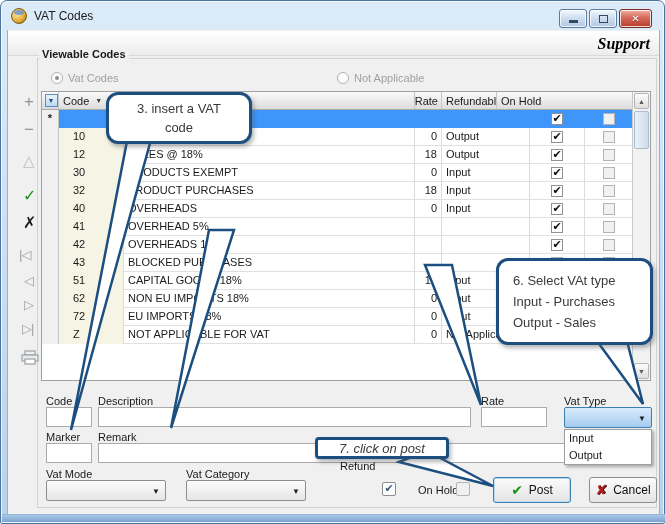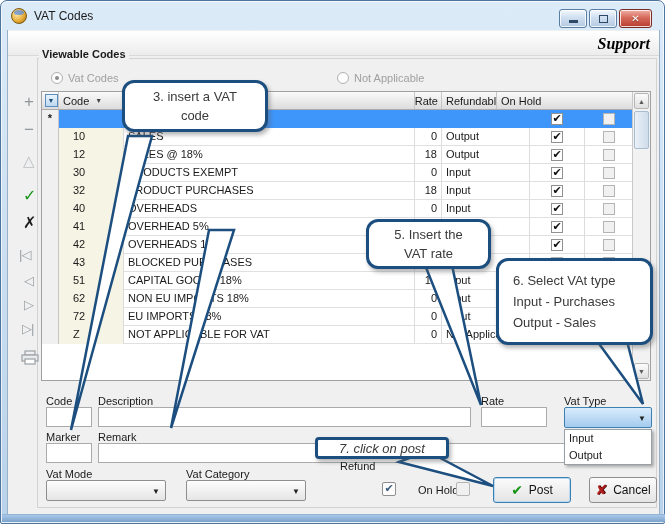--- a/index.html
+++ b/index.html
@@ -106,21 +106,21 @@
   #post-btn { left:492px; width:78px; border-color:#3c7fb1; box-shadow:0 0 0 1px #b9d9f0 inset; }
   #cancel-btn { left:588px; width:68px; }
   .btn-check { color:#169416; font-weight:bold; font-size:14px; }
   .btn-x { color:#b01c1c; font-weight:bold; font-size:14px; text-shadow:1px 0 0 #300; }
 
   
   #tails { position:absolute; left:0; top:0; width:665px; height:524px; z-index:5; pointer-events:none; }
   .callout { position:absolute; z-index:6; background:#fff; border:3px solid #1c4f7f; border-radius:12px;
     box-shadow:2px 3px 4px rgba(90,90,90,.45); font-size:13px; color:#3a3a3a; white-space:pre-line;
     display:flex; align-items:center; justify-content:center; text-align:center; line-height:19px; }
-  #callout-3 { left:105px; top:79px;  width:146px; height:52px;margin-left:16px; }
+  #callout-3 { left:105px; top:91px;  width:146px; height:52px; }
   #callout-4 { left:192px; top:183px; width:158px; height:50px; }
   #callout-5 { left:365px; top:218px; width:125px; height:50px; }
   #callout-6 { left:495px; top:257px; width:157px; height:87px; text-align:left; justify-content:flex-start; padding-left:14px; line-height:21px; }
   #callout-7 { left:314px; top:436px; width:134px; height:22px; border-radius:4px;font-style:italic; }
 
   
   #frame-bottom { position:absolute; left:1px; bottom:1px; width:663px; height:8px;
     background:linear-gradient(#aac8e8,#7ba3cd); border-top:1px solid #94b5d8; }
 </style>
 </head>
@@ -430,21 +430,19 @@
   <svg id="tails" data-name="callout-tails">
     <polygon points="127,135 151,135 70,429" fill="#fff" stroke="#1c4f7f" stroke-width="2.5" data-name="callout-3-tail"></polygon>
     <polygon points="208,229 233,229 170,427" fill="#fff" stroke="#1c4f7f" stroke-width="2.5" data-name="callout-4-tail"></polygon>
     <polygon points="424,264 451,264 480,404" fill="#fff" stroke="#1c4f7f" stroke-width="2.5" data-name="callout-5-tail"></polygon>
     <polygon points="596,340 626,340 642,403" fill="#fff" stroke="#1c4f7f" stroke-width="2.5" data-name="callout-6-tail"></polygon>
     <polygon points="398,461 426,450 492,485" fill="#fff" stroke="#1c4f7f" stroke-width="2.5" data-name="callout-7-tail"></polygon>
   </svg>
 
   <div class="callout" id="callout-3" data-name="callout-insert-vat-code">3. insert a VAT
 code</div>
-  <div class="callout" id="callout-5" data-name="callout-insert-vat-rate">5. Insert the
-VAT rate</div>
   <div class="callout" id="callout-6" data-name="callout-select-vat-type">6. Select VAt type
 Input - Purchases
 Output - Sales</div>
   <div class="callout" id="callout-7" data-name="callout-click-on-post">7. click on post</div>
 
   <div id="frame-bottom" data-name="window-bottom-edge"></div>
 </div>
 
 </body></html>

